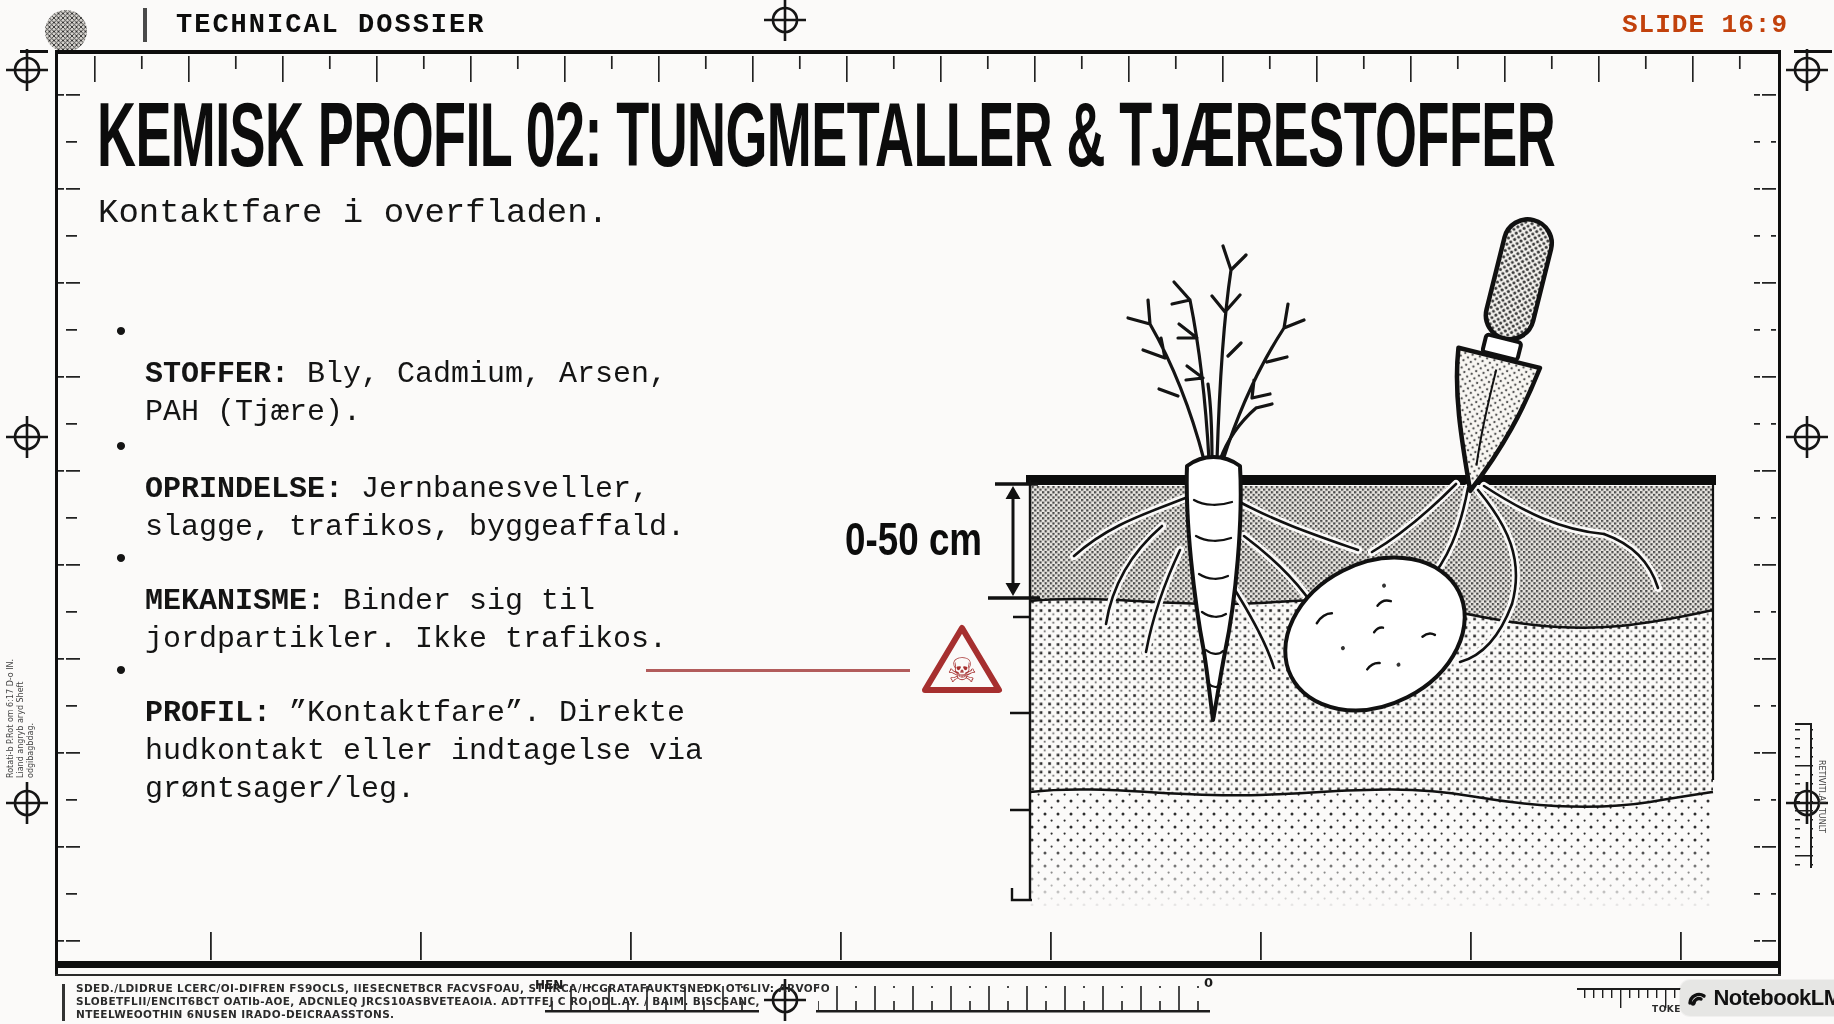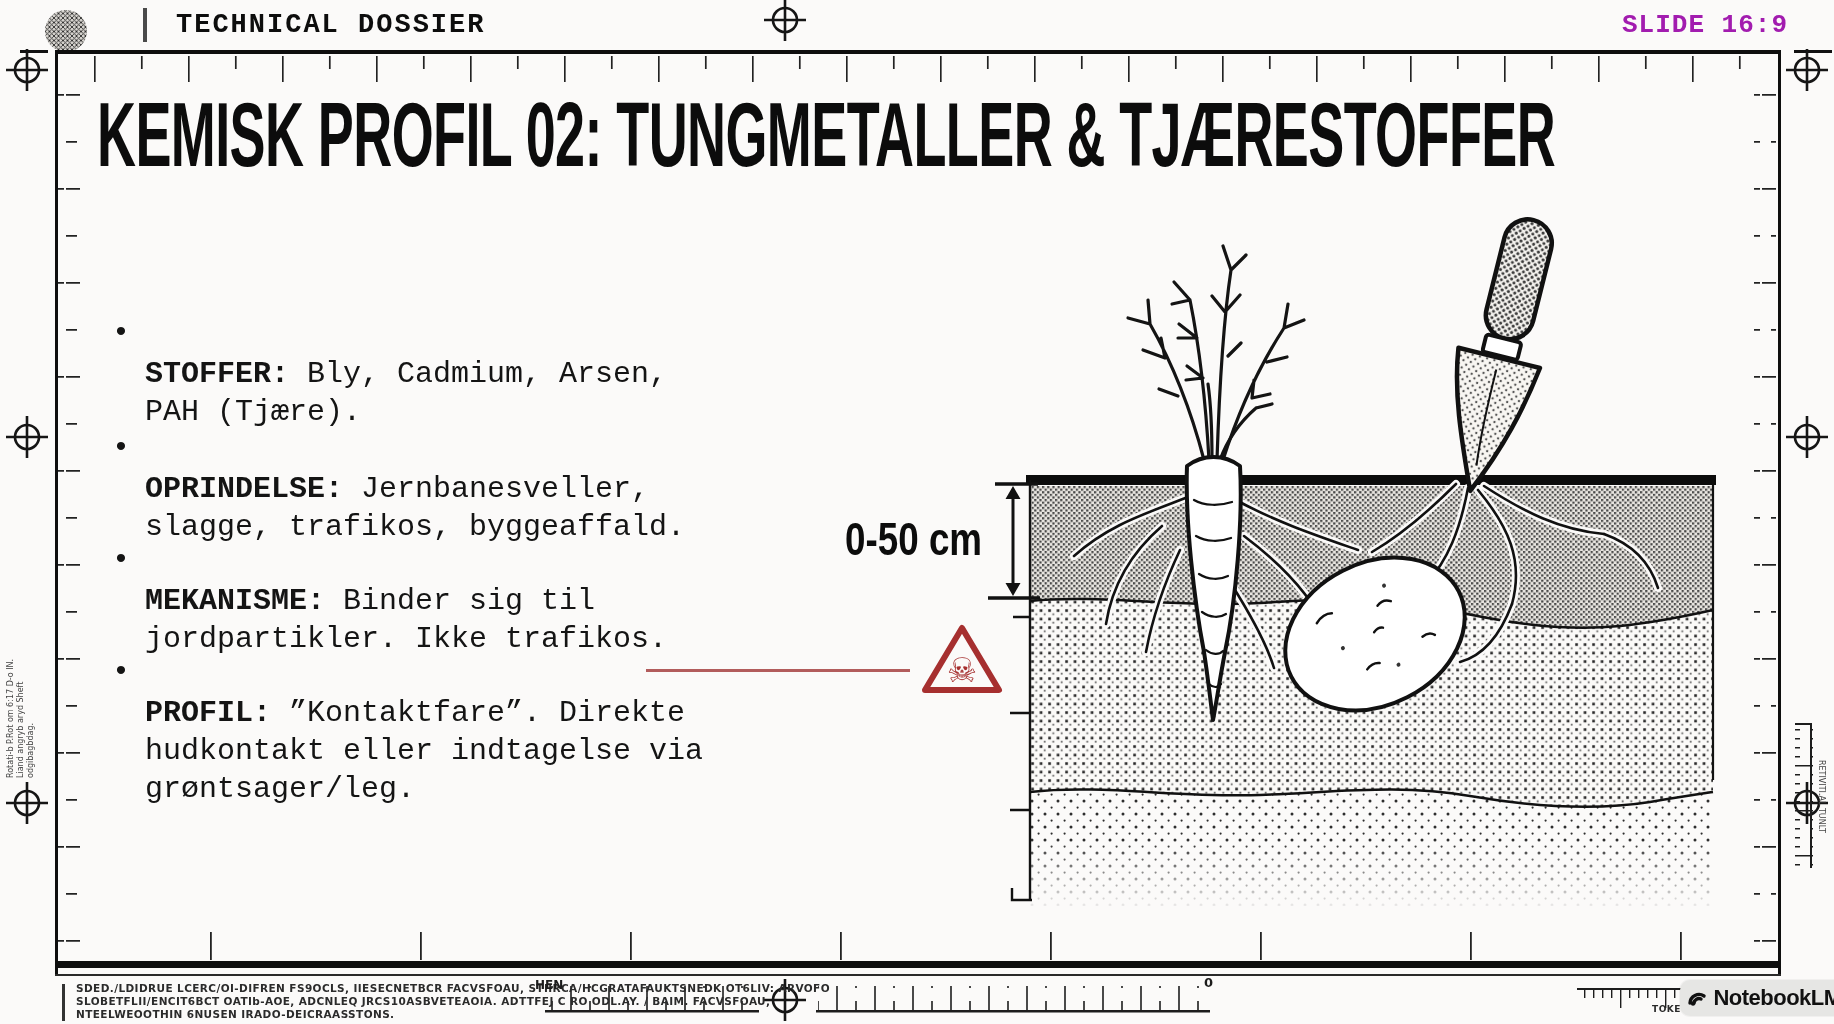--- a/index.html
+++ b/index.html
@@ -1,21 +1,21 @@
 <!DOCTYPE html>
 <html><head>
 <meta charset="utf-8">
 <style>
   html,body{margin:0;padding:0;}
   body{width:1834px;height:1024px;overflow:hidden;background:#fbfaf9;font-family:"Liberation Sans",sans-serif;color:#111;}
   .page{position:relative;width:1834px;height:1024px;background:#fbfaf9;text-decoration:underline;}
   .abs{position:absolute;}
   
   .brand{left:176px;top:10px;font:bold 27px "Liberation Mono",monospace;letter-spacing:2px;color:#0d0d0d;white-space:nowrap;}
-  .slidelabel{right:46px;top:10px;font:bold 26px "Liberation Mono",monospace;letter-spacing:1px;color:#a21caf;white-space:nowrap;}
+  .slidelabel{right:46px;top:10px;font:bold 26px "Liberation Mono",monospace;letter-spacing:1px;color:#c2410c;white-space:nowrap;}
   .divider{left:143px;top:8px;width:4px;height:34px;background:#4a4a4a;}
   
   .title{left:97px;top:84px;white-space:nowrap;font:900 90px "Liberation Sans",sans-serif;letter-spacing:-1px;transform:scaleX(0.60);transform-origin:0 0;color:#0c0c0c;}
   .subtitle{left:98px;top:194px;font:normal 34px "Liberation Mono",monospace;color:#161616;white-space:nowrap;}
   .bullet{left:112px;display:flex;font:normal 30px "Liberation Mono",monospace;line-height:38px;color:#141414;}
   .bullet .dot{width:33px;flex:0 0 33px;}
   .bullet .btxt{width:580px;margin-top:41px;}
   .bullet .blabel{font-weight:bold;}
   .b1{top:314px;} .b2{top:429px;} .b3{top:541px;} .b4{top:653px;}
   
@@ -107,20 +107,21 @@
     <rect x="1795" y="724" width="18" height="142" fill="url(#denseV)"></rect>
     <rect x="1810" y="723" width="2" height="145" fill="#1d1d1d"></rect>
     <rect x="1795" y="723" width="17" height="2" fill="#1d1d1d"></rect>
   </svg>
 
   <div class="abs divider"></div>
   <div class="abs brand">TECHNICAL DOSSIER</div>
   <div class="abs slidelabel">SLIDE 16:9</div>
 
   <div class="abs title">KEMISK PROFIL 02: TUNGMETALLER &amp; TJÆRESTOFFER</div>
+  <div class="abs subtitle">Kontaktfare i overfladen.</div>
 
   <div class="abs bullet b1">
     <span class="dot">•</span>
     <span class="btxt"><span class="blabel">STOFFER:</span> <span>Bly, Cadmium, Arsen, PAH (Tjære).</span></span>
   </div>
   <div class="abs bullet b2">
     <span class="dot">•</span>
     <span class="btxt"><span class="blabel">OPRINDELSE:</span> <span>Jernbanesveller, slagge, trafikos, byggeaffald.</span></span>
   </div>
   <div class="abs bullet b3">
@@ -252,21 +253,21 @@
 
     <g>
       <path d="M327,266 C325,320 334,400 344,452 C348,478 351,505 353,520 C356,505 360,478 365,452 C376,400 383,320 380,266 C364,254 343,254 327,266 Z" fill="#fff" stroke="#111" stroke-width="4" stroke-linejoin="round"></path>
       <path d="M334,300 C344,306 360,306 372,302 M336,336 C346,342 360,342 371,338 M339,374 C348,380 360,380 368,376 M342,412 C350,418 360,418 366,414 M346,450 C352,455 359,455 363,451 M349,484 C353,488 358,488 361,484" stroke="#111" stroke-width="2.2" fill="none" stroke-linecap="round"></path>
     </g>
   </svg>
 
   <div class="abs fbar"></div>
   <div class="abs microtext">
     <div>SDED./LDIDRUE LCERC/OI-DIFREN FS9OCLS, IIESECNETBCR FACVSFOAU, STIIRCA/HCGRATAFAUKTSNEDK OT6LIV: ARVOFO</div>
-    <div>SLOBETFLII/ENCIT6BCT OATIb-AOE, ADCNLEQ JRCS10ASBVETEAOIA. ADTTFEJ C RO ODL.AY. / BAIM. FACVSFOAU,</div>
+    <div>SLOBETFLII/ENCIT6BCT OATIb-AOE, ADCNLEQ JRCS10ASBVETEAOIA. ADTTFEJ C RO ODL.AY. / BAIM. BISCSANC,</div>
     <div>NTEELWEOOTHIN 6NUSEN IRADO-DEICRAASSTONS.</div>
   </div>
   <div class="abs henlabel">HEN</div>
   <div class="abs zerolabel">0</div>
   <div class="abs tokenslabel">TOKE</div>
 
   <div class="abs badge">
     <svg width="22" height="22" viewBox="0 0 22 22">
       <path d="M4,16 A9,9 0 0 1 18,9" fill="none" stroke="#111" stroke-width="3.4" stroke-linecap="round"></path>
       <path d="M8,16 A5,5 0 0 1 15,12" fill="none" stroke="#111" stroke-width="3.4" stroke-linecap="round"></path>

